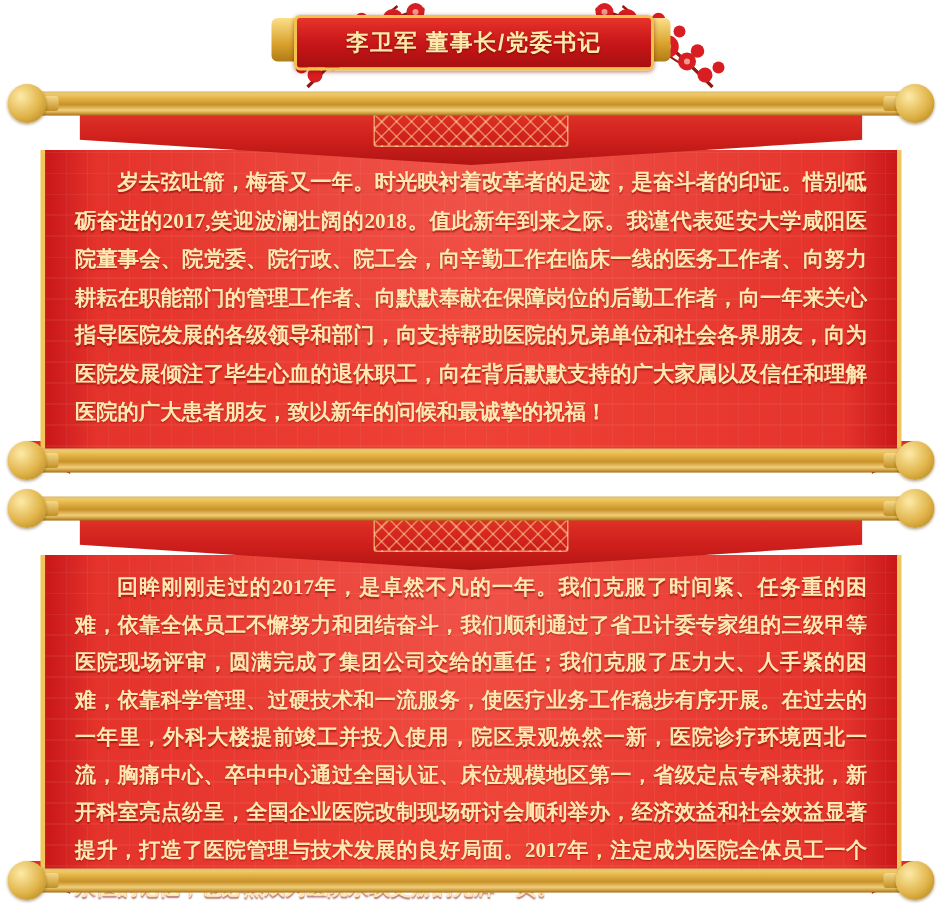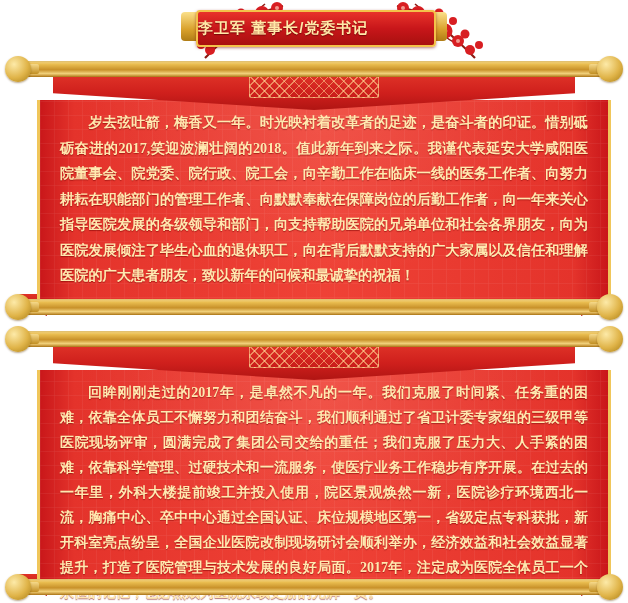--- a/index.html
+++ b/index.html
@@ -46,21 +46,21 @@
     left: 196px;
     top: 10px;
     width: 236px;
     height: 33px;
     background: linear-gradient(180deg, #e8332a 0%, #c8161a 50%, #a8100f 100%);
     border: 2px solid #f3c24a;
     border-radius: 4px;
     box-shadow: 0 1px 3px rgba(120,0,0,0.5);
     display: flex;
     align-items: center;
-    justify-content: flex-start;
+    justify-content: center;
     z-index: 45;
   }
   .title-plaque .title-text {
     color: #ffe9a8;
     font-size: 15px;
     font-weight: bold;
     letter-spacing: 1px;
     white-space: nowrap;
     text-shadow: 0 1px 1px rgba(90,0,0,0.7);
   }
@@ -156,21 +156,20 @@
     position: absolute;
     left: 22px;
     width: 574px;
     background:
       radial-gradient(ellipse at 50% 0%, rgba(255,255,255,0.10), rgba(255,255,255,0) 60%),
       linear-gradient(90deg, #c9171a 0%, #e4332b 6%, #ef4236 50%, #e4332b 94%, #c9171a 100%);
     border-left: 3px solid #f0c65a;
     border-right: 3px solid #f0c65a;
     box-sizing: border-box;
     z-index: 10;
-    margin-left: 10px;
   }
   .scroll-1 .scroll-body { top: 60px; height: 212px; }
   .scroll-2 .scroll-body { top: 60px; height: 222px; }
 
   .scroll-body .pattern {
     position: absolute;
     inset: 0;
     opacity: 0.10;
     background:
       repeating-linear-gradient(0deg, rgba(255,255,255,0.5) 0 1px, transparent 1px 14px),

